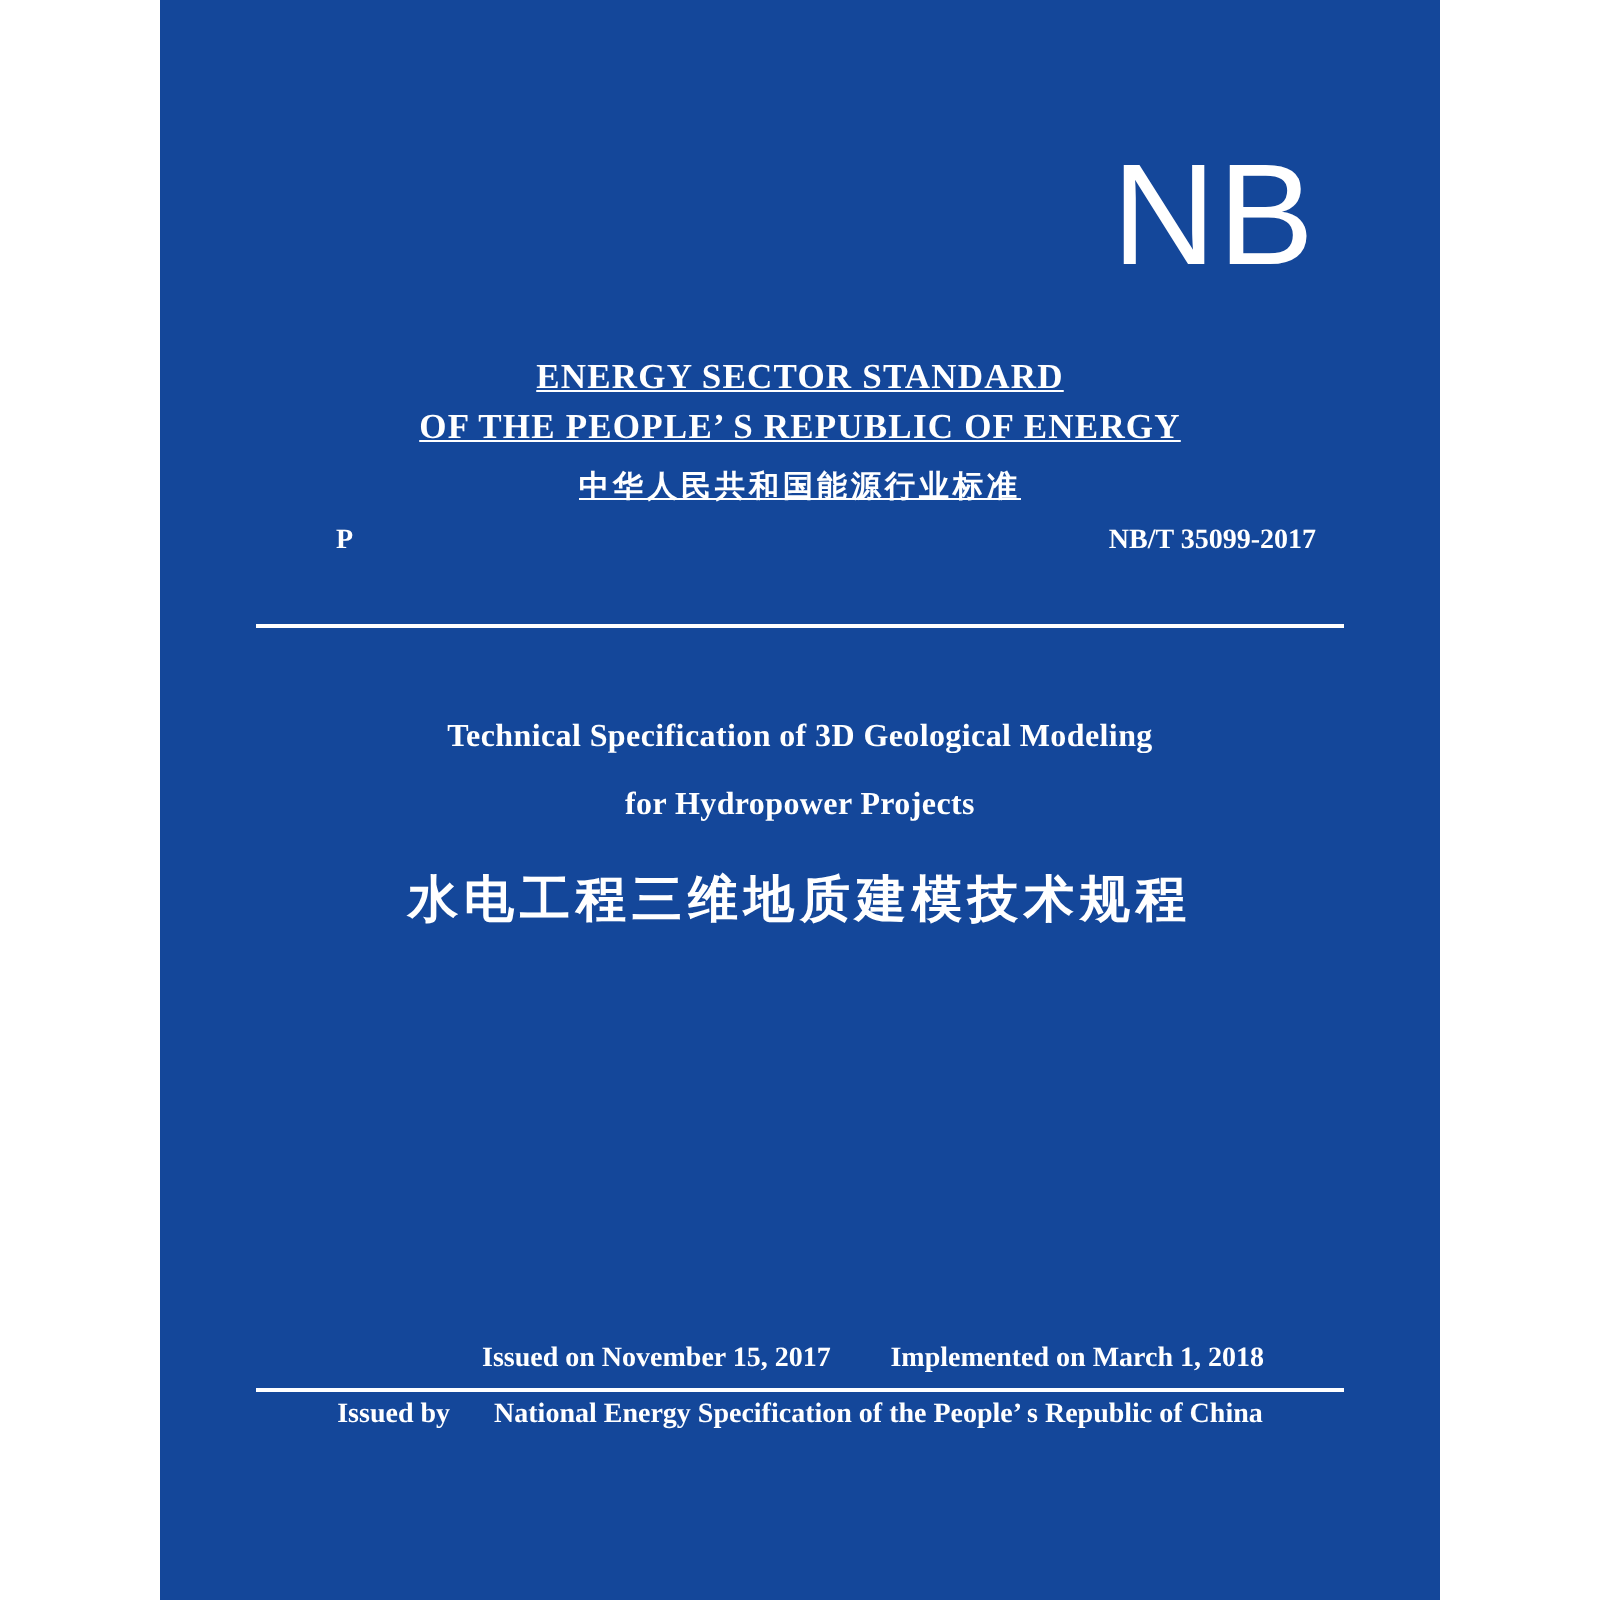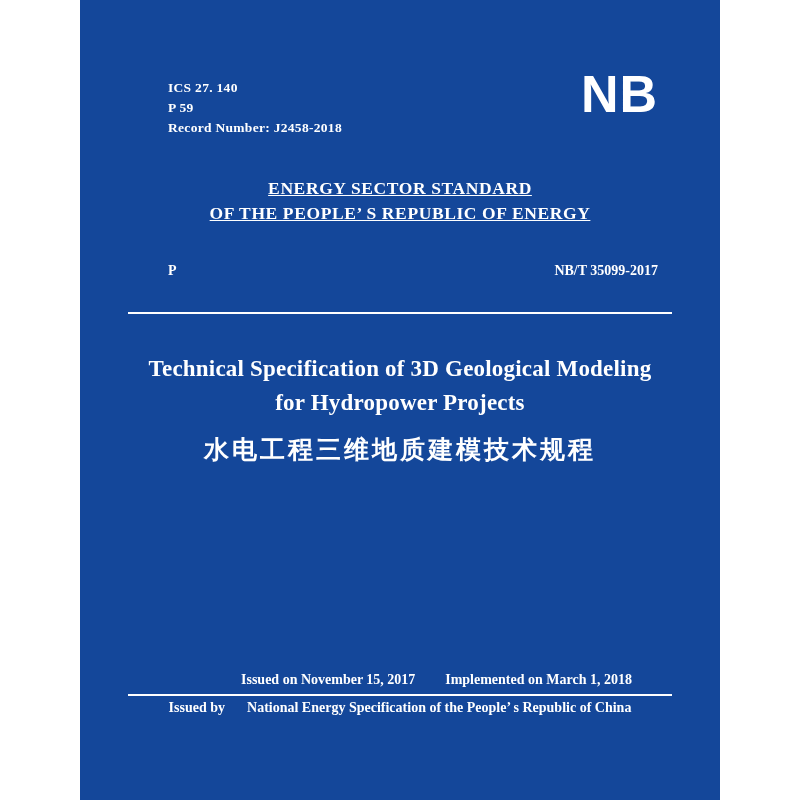--- a/index.html
+++ b/index.html
@@ -36,24 +36,24 @@
     font-size: 13.5px;
     letter-spacing: 0.3px;
     line-height: 20px;
     white-space: nowrap;
   }
 
   
   .nb-logo {
     position: absolute;
     right: 62px;
-    top: 58px;
+    top: 72px;
     font-family: "Liberation Sans", sans-serif;
-    font-weight: bold;
-    font-size: 52px;
+    font-weight: normal;
+    font-size: 72px;
     letter-spacing: 1px;
     line-height: 72px;
   }
 
   
   .std-titles {
     position: absolute;
     left: 0;
     right: 0;
     top: 176px;
@@ -103,21 +103,21 @@
   
   .main-title {
     position: absolute;
     left: 40px;
     right: 40px;
     top: 352px;
     text-align: center;
   }
   .main-title .t-en {
     font-weight: bold;
-    font-size: 23px;
+    font-size: 16px;
     line-height: 34px;
     letter-spacing: 0.2px;
     font-family: Liberation Serif, serif;
   }
   .main-title .t-cn {
     font-family: Liberation Mono, monospace;
     font-weight: bold;
     font-size: 25px;
     letter-spacing: 3px;
     line-height: 40px;
@@ -148,31 +148,27 @@
     font-size: 14px;
     white-space: nowrap;
   }
   .issuer .issuer-by { margin-right: 22px; text-align: right; }
 </style>
 </head>
 <body>
 
 <div class="cover">
 
-  <div class="top-block">
-    <div class="line">ICS 27. 140</div>
-    <div class="line">P 59</div>
-    <div class="line">Record Number: J2458-2018</div>
-  </div>
 
   <div class="nb-logo">NB</div>
 
   <div class="std-titles">
     <div class="en1">ENERGY SECTOR STANDARD</div>
     <div class="en2">OF THE PEOPLE’ S REPUBLIC OF ENERGY</div>
+    <div class="cn">中华人民共和国能源行业标准</div>
   </div>
 
   <div class="code-row">
     <div>P</div>
     <div>NB/T 35099-2017</div>
   </div>
 
   <div class="rule rule-top"></div>
 
   <div class="main-title">

